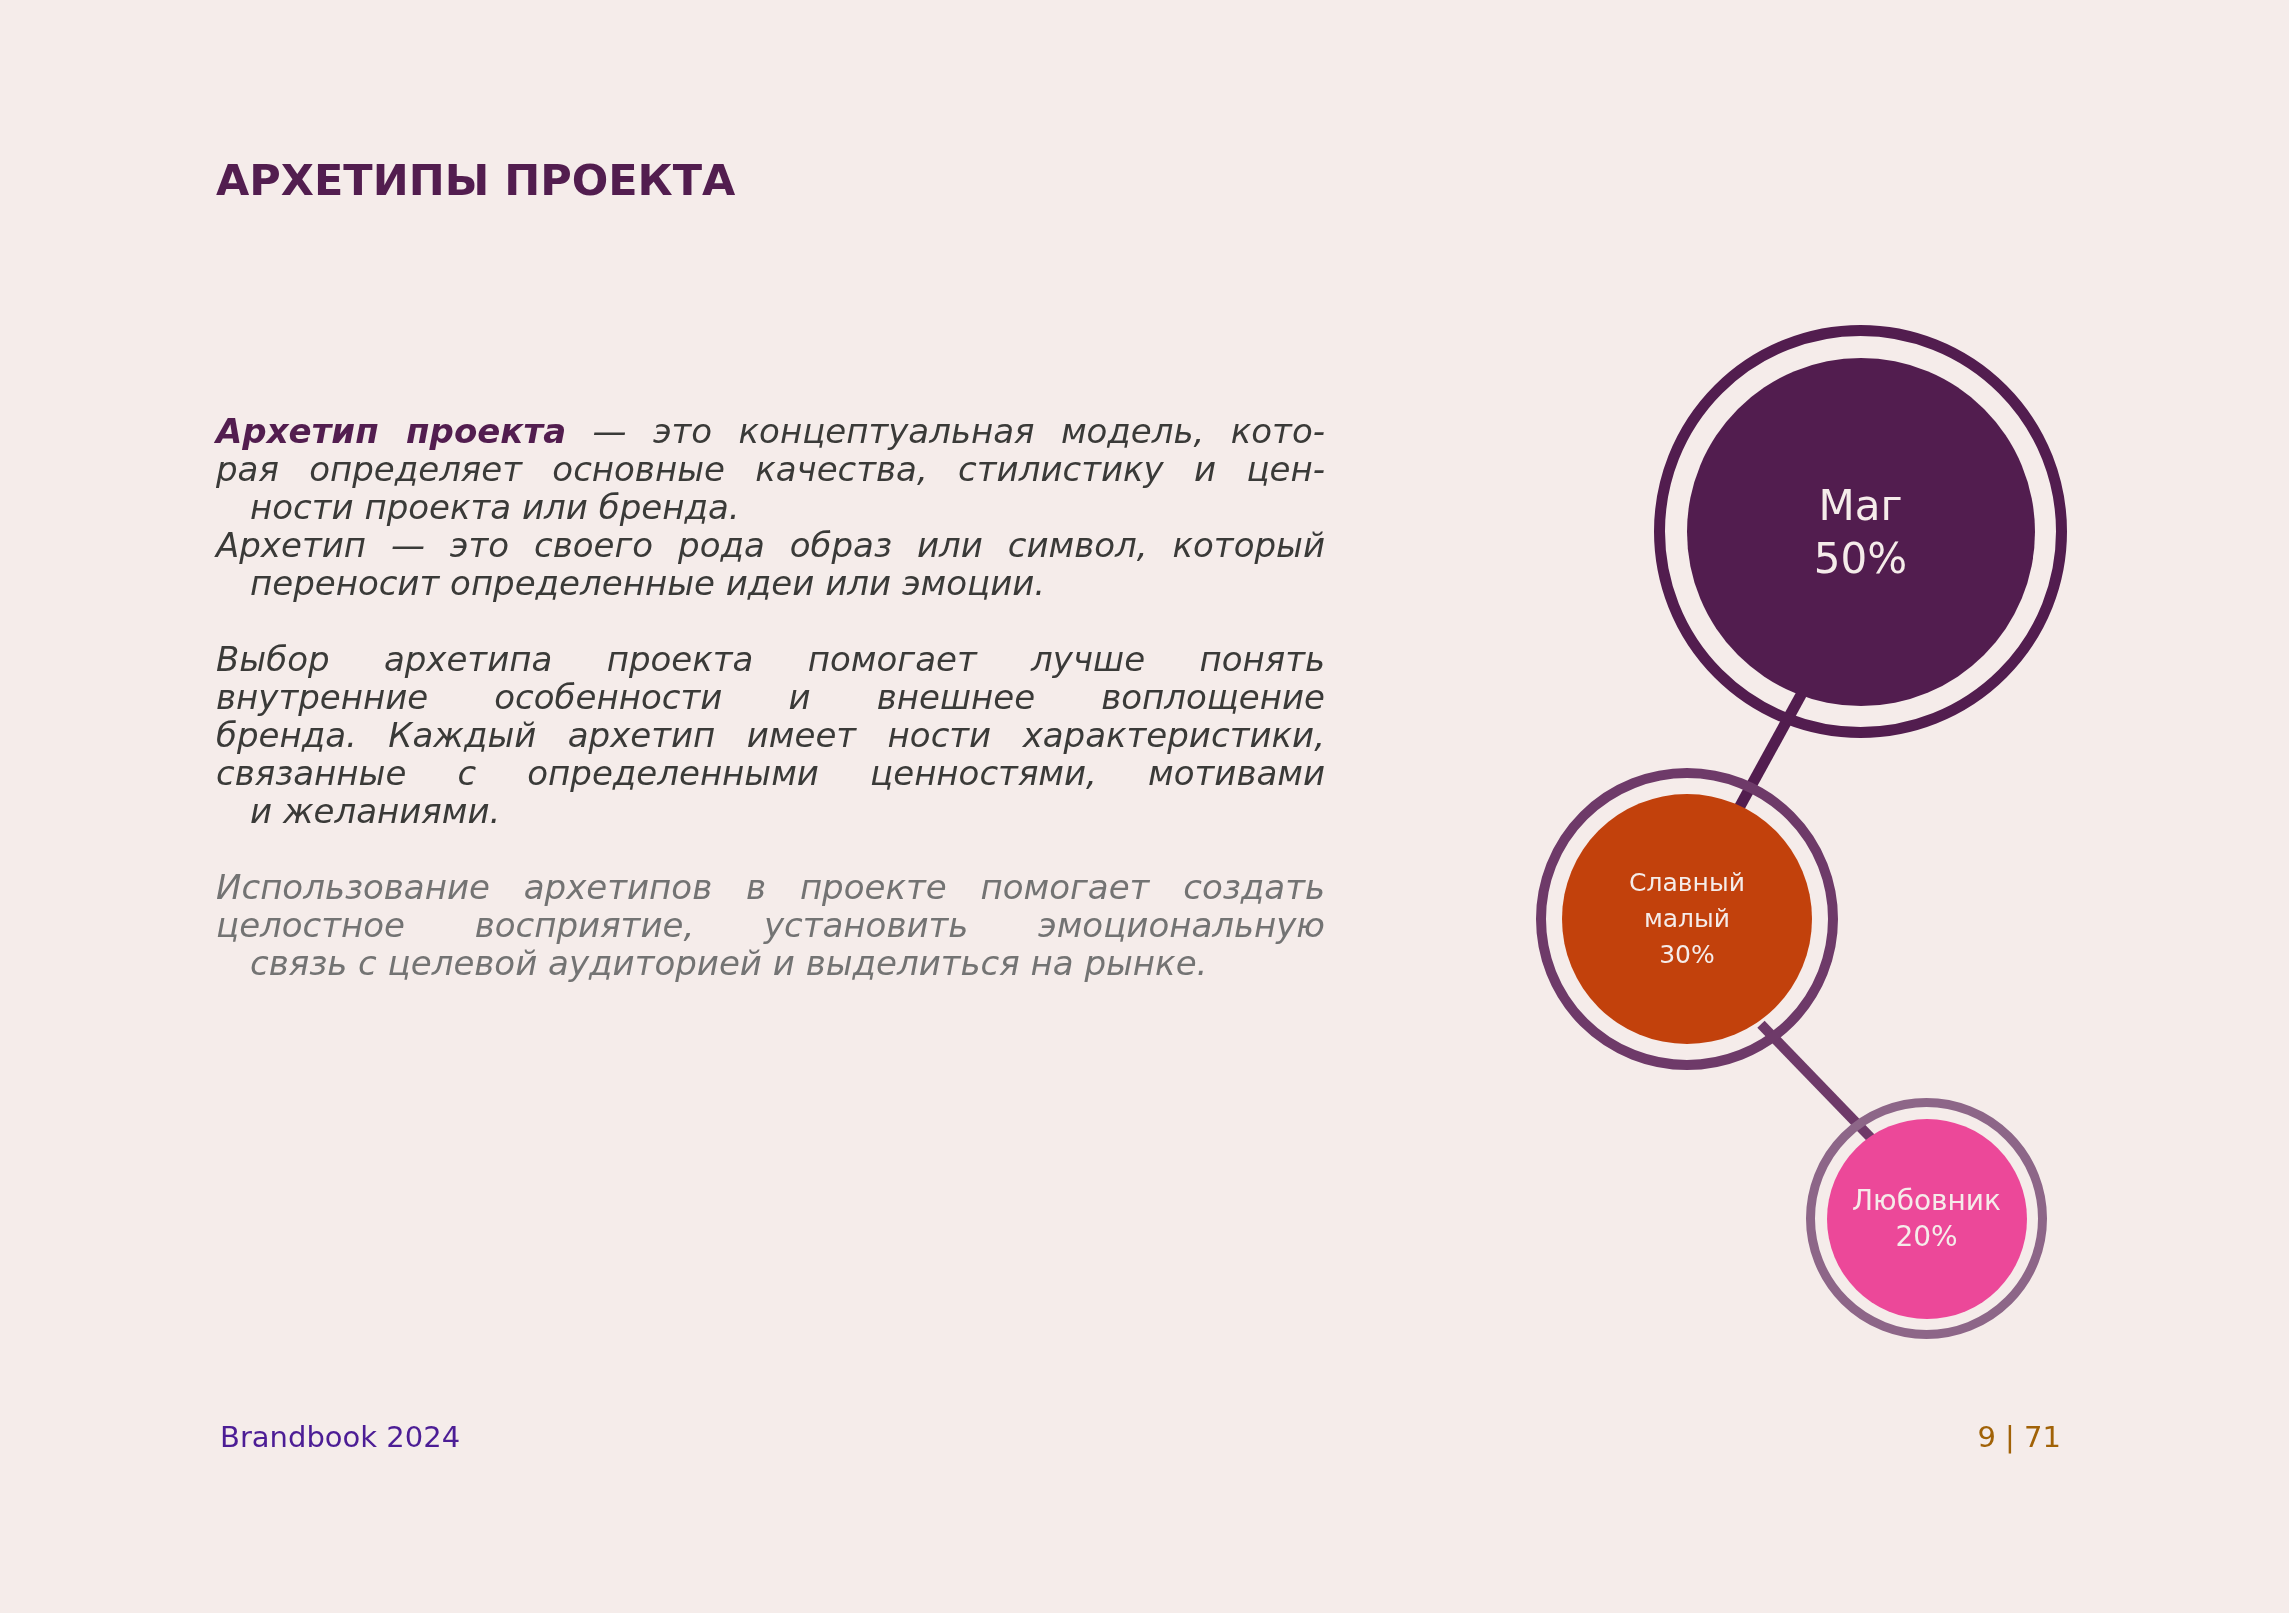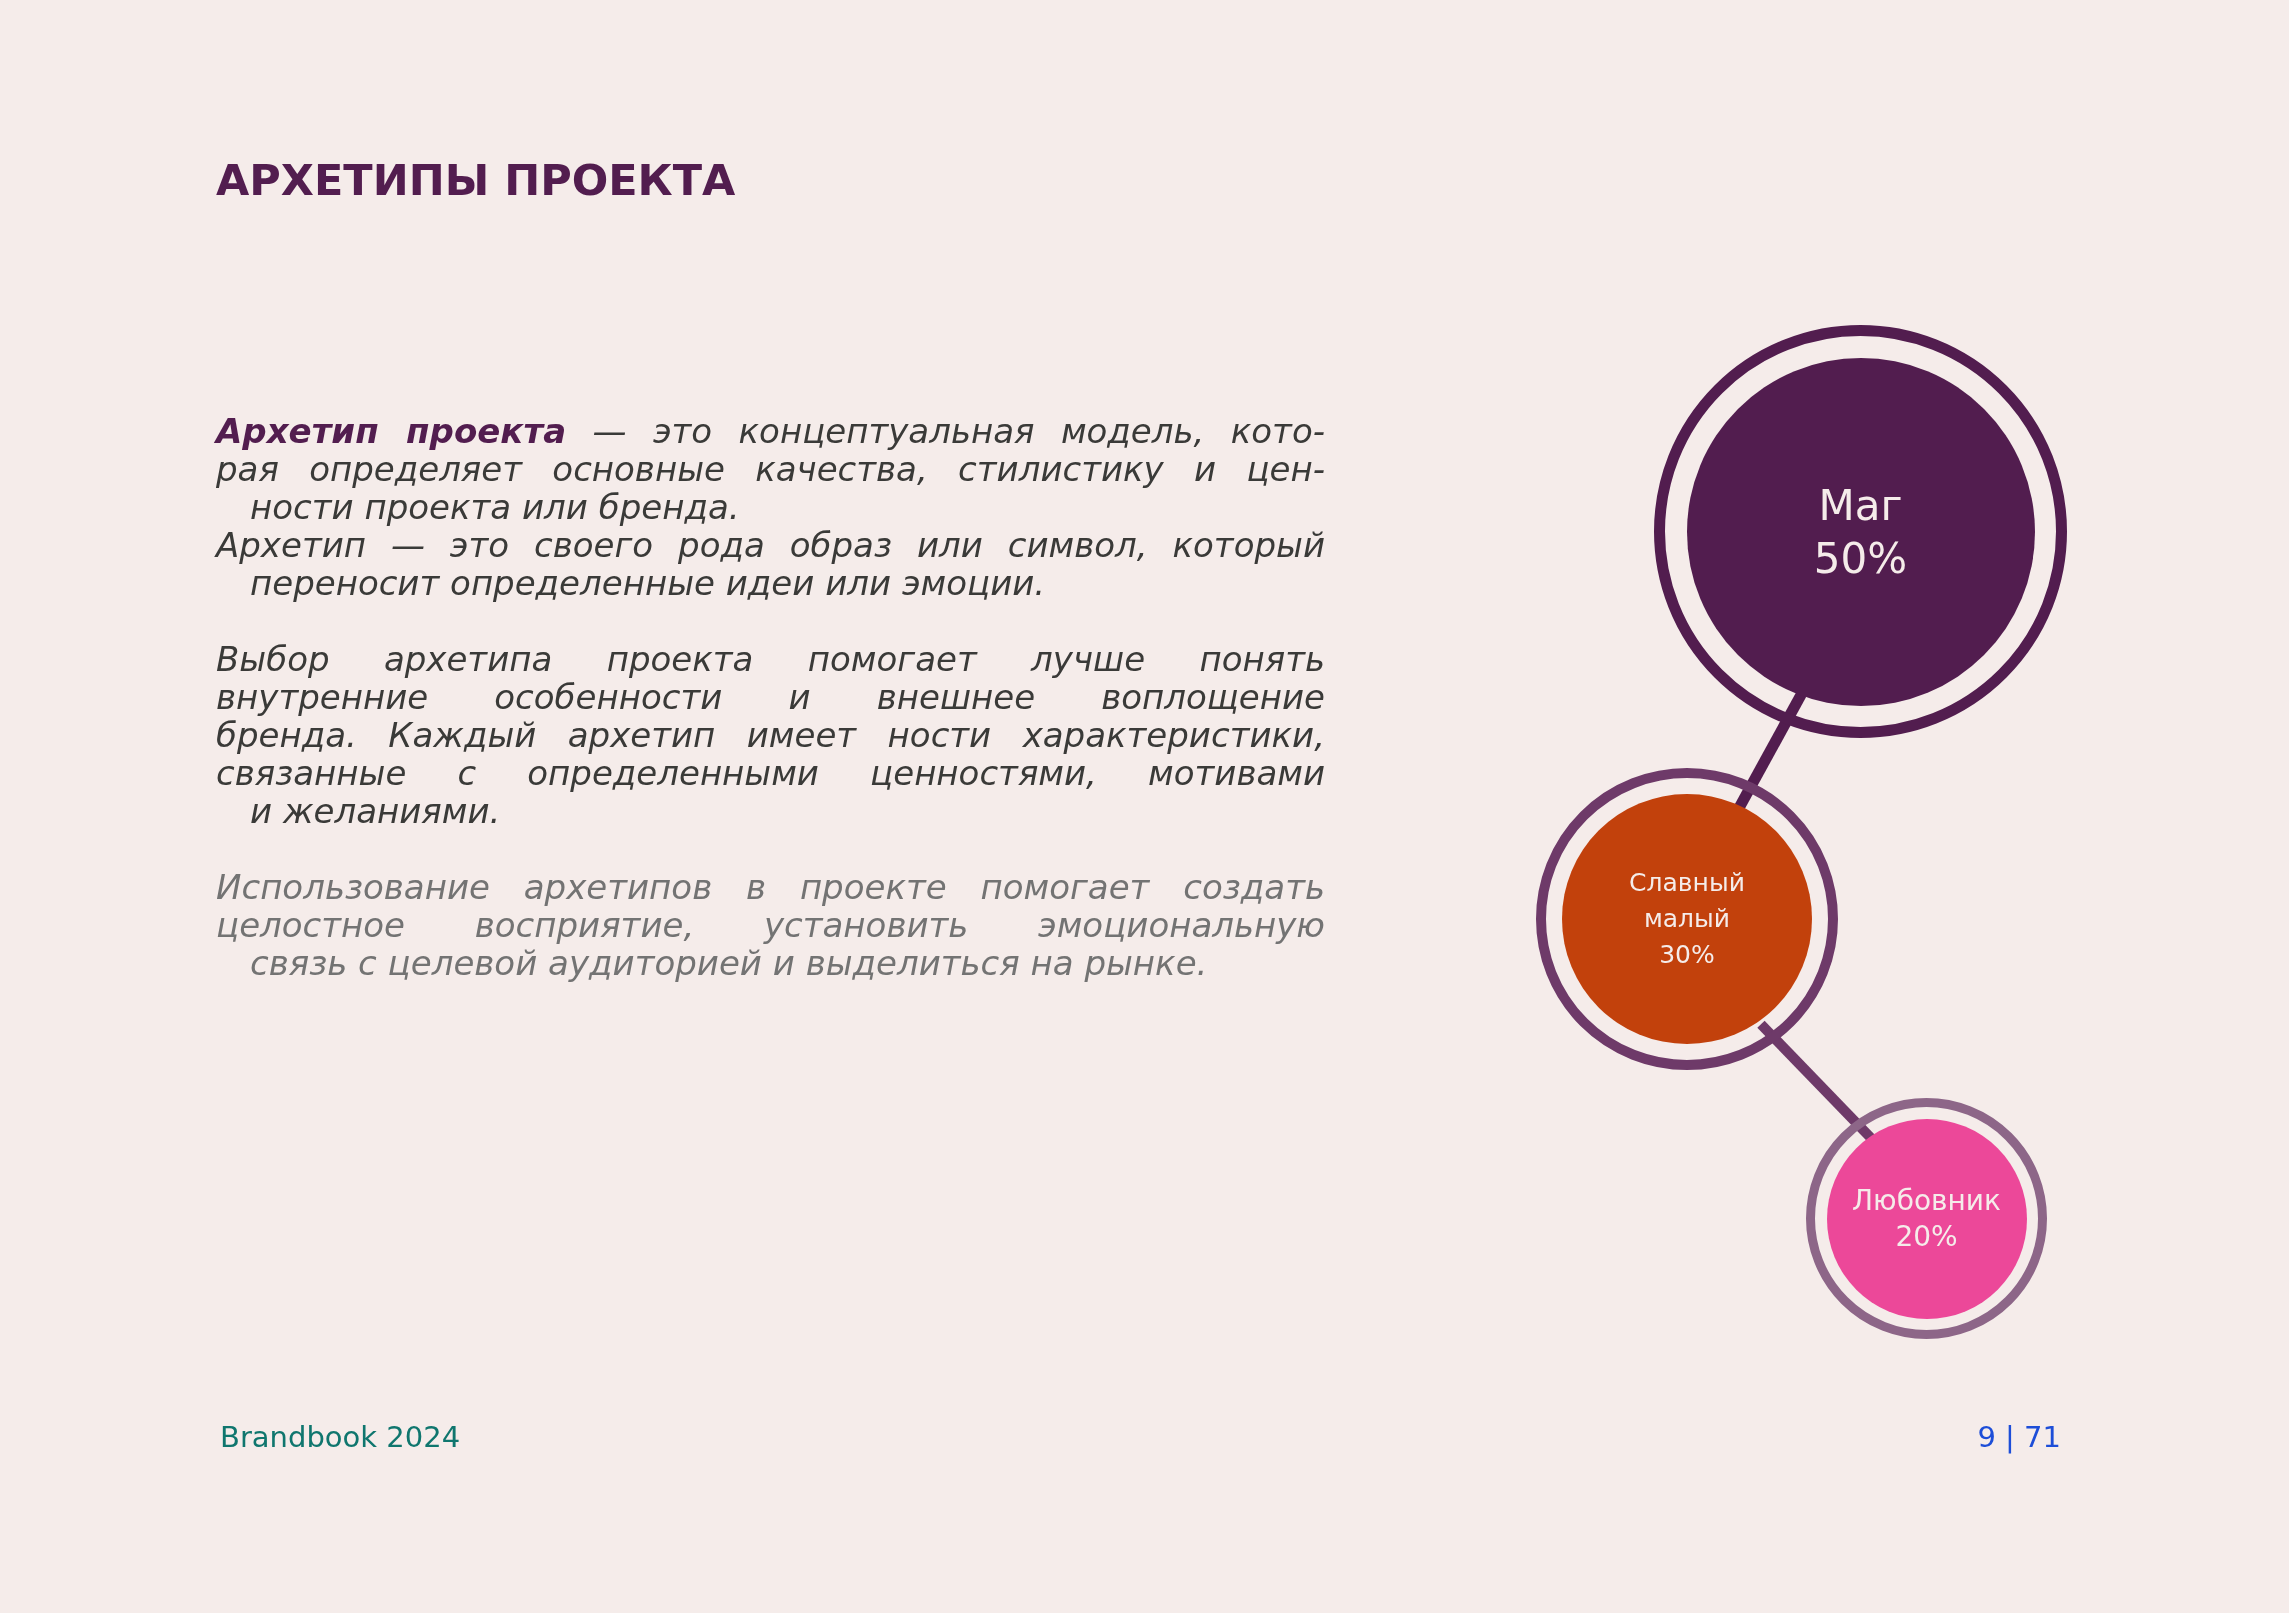--- a/index.html
+++ b/index.html
@@ -56,25 +56,25 @@
     position: absolute;
     border-radius: 50%;
     display: flex; flex-direction: column;
     align-items: center; justify-content: center;
     color: #f5ecea;
     text-align: center;
   }
   .node-label { display: block; }
   .footer-left {
     position: absolute; left: 220px; top: 1419px;
-    font-size: 29px; line-height: 37px; color: #0f766e;
+    font-size: 29px; line-height: 37px; color: #4c1d95;
   }
   .footer-right {
     position: absolute; right: 229px; top: 1419px;
-    font-size: 29px; line-height: 37px; color: #1d4ed8;
+    font-size: 29px; line-height: 37px; color: #a16207;
     text-align: right;
   }
 </style>
 </head>
 <body>
 
 <h1 class="page-title">АРХЕТИПЫ ПРОЕКТА</h1>
 
 <div class="body-text">
   <p class="para">

